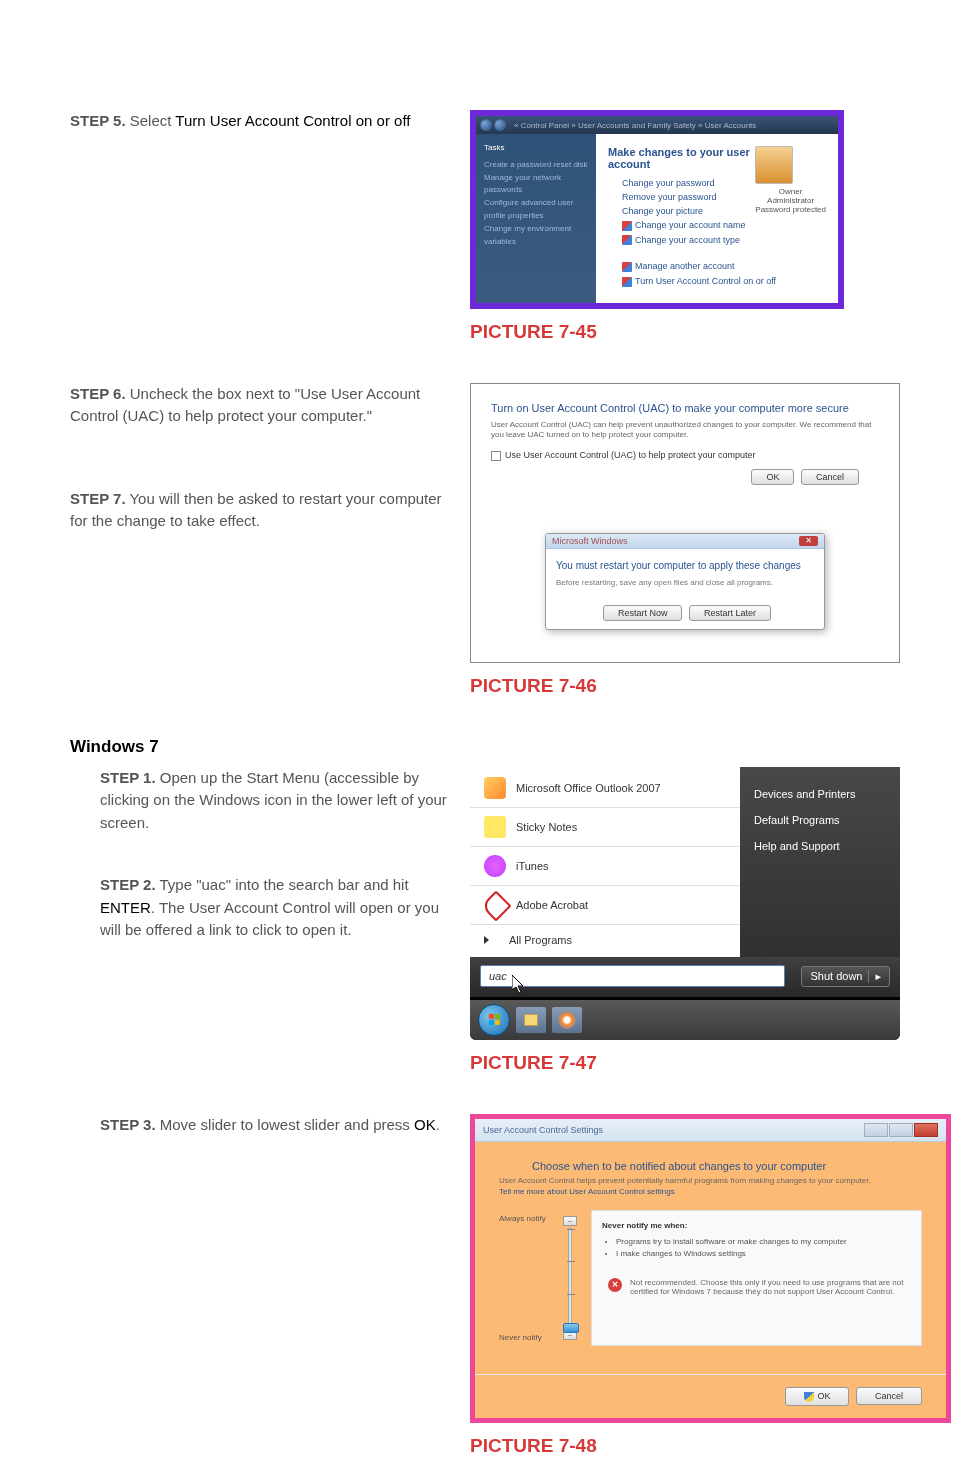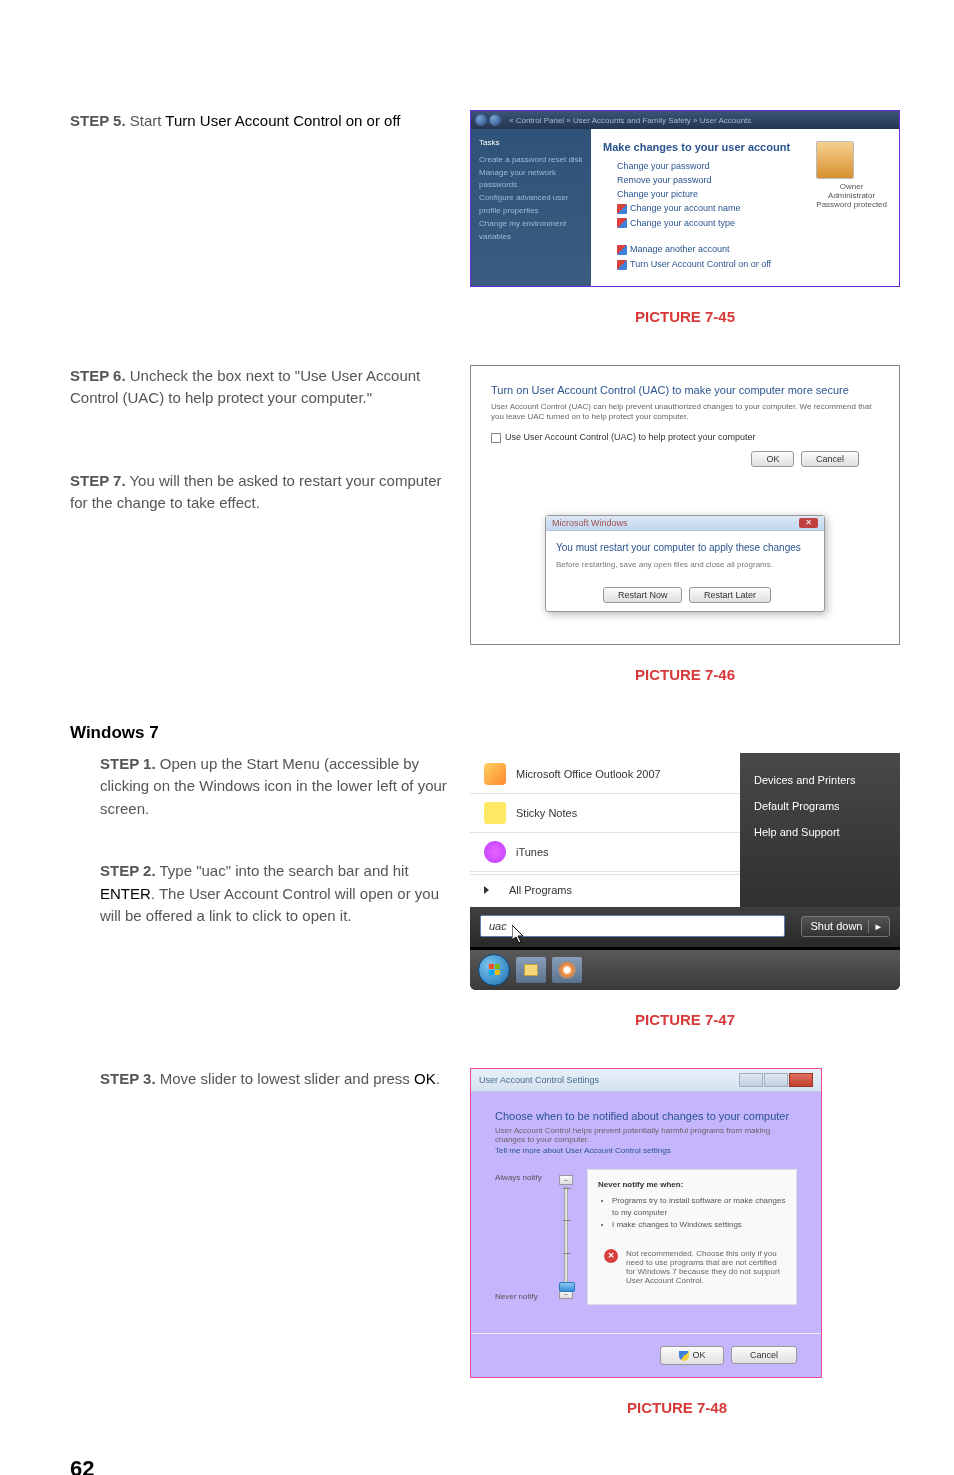--- a/index.html
+++ b/index.html
@@ -38,41 +38,41 @@
       color: #000;
       font-weight: normal;
     }
     .section-heading {
       font-weight: bold;
       font-size: 17px;
       color: #000;
       margin-bottom: 10px;
     }
     .picture-label {
-      text-align: center;
+      text-align: left;
       color: #d73939;
       font-weight: bold;
-      font-size: 15px;
-      margin-top: 21px;
+      font-size: 19px;
+      margin-top: 12px;
     }
     .page-num {
       font-size: 22px;
       font-weight: bold;
       margin-top: 20px;
     }
     .indent {
       padding-left: 30px;
     }
     
     
     .vista-accounts {
-      border: 1px solid #6d28d9;
+      border: 6px solid #6d28d9;
       background: #fff;
       font-size: 9px;
-      width: 430px;
+      width: 374px;
     }
     .vista-titlebar {
       background: linear-gradient(to bottom, #3a5578, #25364f);
       height: 18px;
       display: flex;
       align-items: center;
       padding: 0 4px;
       color: #a8b8cc;
     }
     .vista-nav-circle {
@@ -379,23 +379,23 @@
     }
     .wmp-icon {
       width: 18px;
       height: 18px;
       border-radius: 50%;
       background: radial-gradient(circle, #fff 20%, #f88830 40%, #4090d8);
     }
     
     
     .uac-slider-window {
-      width: 352px;
-      border: 1px solid #ec4899;
-      background: #c4b5fd;
+      width: 481px;
+      border: 5px solid #ec4899;
+      background: #fdba74;
       font-size: 9px;
     }
     .slider-titlebar {
       background: linear-gradient(to bottom, #e8f0f8, #d4e2f0);
       border-bottom: 1px solid #b8cce0;
       padding: 4px 8px;
       color: #4a6a90;
       font-size: 9px;
       display: flex;
       justify-content: space-between;
@@ -414,20 +414,21 @@
     .wc-close {
       background: linear-gradient(to bottom, #e07060, #c04030);
       border-color: #a03020;
     }
     .slider-body {
       padding: 18px 24px;
     }
     .slider-heading {
       color: #2a5490;
       font-size: 11px;
+      margin-left: 33px;
     }
     .slider-desc {
       font-size: 8px;
       color: #666;
       margin: 4px 0 2px;
     }
     .slider-link {
       color: #2a5490;
       font-size: 8px;
     }
@@ -540,21 +541,21 @@
       margin-right: 3px;
       border-radius: 0 0 50% 50%;
     }
   </style>
 </head>
 <body>
 
 <div class="content-row">
   <div class="left-col">
     <p class="step-text">
-      <span class="step-label">STEP 5.</span><span> Start </span><span class="bold-black">Turn User Account Control on or off</span>
+      <span class="step-label">STEP 5.</span><span> Select </span><span class="bold-black">Turn User Account Control on or off</span>
     </p>
   </div>
   <div class="right-col">
     <div class="vista-accounts">
       <div class="vista-titlebar">
         <span class="vista-nav-circle"></span>
         <span class="vista-nav-circle"></span>
         <span style="margin-left:6px;font-size:8px">« Control Panel » User Accounts and Family Safety » User Accounts</span>
       </div>
       <div class="vista-body">
@@ -653,20 +654,24 @@
           <div class="start-item">
             <span class="start-icon icon-sticky"></span>
             <span>Sticky Notes</span>
           </div>
           <div class="start-divider"></div>
           <div class="start-item">
             <span class="start-icon icon-itunes"></span>
             <span>iTunes</span>
           </div>
           <div class="start-divider"></div>
+          <div class="start-item">
+            <span class="start-icon icon-acrobat"></span>
+            <span>Adobe Acrobat</span>
+          </div>
           <div class="start-divider"></div>
           <div class="all-programs">
             <span class="arrow-right"></span><span>All Programs</span>
           </div>
         </div>
         <div class="start-right">
           <div class="start-right-item">Devices and Printers</div>
           <div class="start-right-item">Default Programs</div>
           <div class="start-right-item">Help and Support</div>
         </div>

